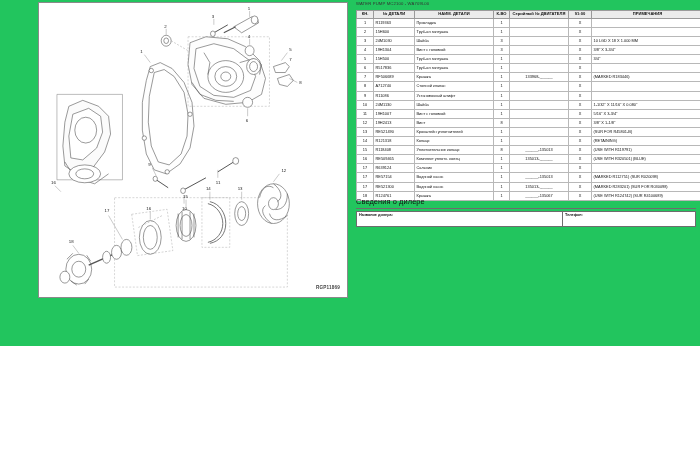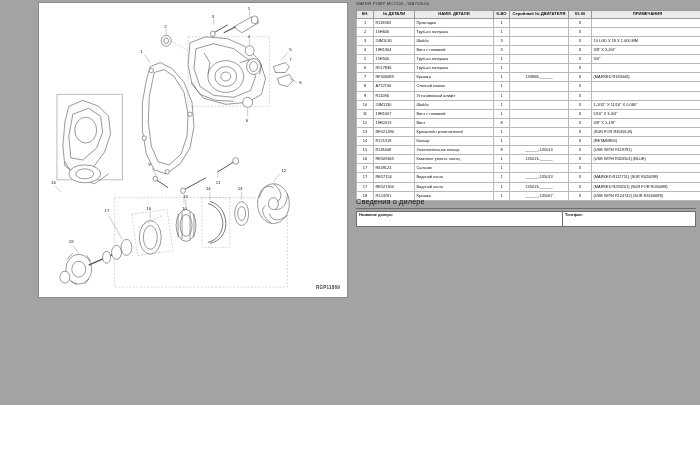--- a/index.html
+++ b/index.html
@@ -1,21 +1,21 @@
 <!DOCTYPE html>
 <html><head>
 <meta charset="utf-8">
 <style>
   html,body{margin:0;padding:0;}
   body{
     width:700px;height:465px;background:#ffffff;
     font-family:"Liberation Sans",sans-serif;color:#000;
     position:relative;overflow:hidden;
   }
-  .page{position:absolute;left:0;top:0;width:700px;height:405px;background:#a3a3a3;}
+  .page{position:absolute;left:0;top:0;width:700px;height:346px;background:#22c55e;}
 
   
   .illus-panel{
     position:absolute;left:38px;top:2px;width:310px;height:296px;
     border:1px solid #8a8a8a;background:#fff;box-sizing:border-box;
   }
   .illus-svg{position:absolute;left:0;top:0;width:100%;height:100%;}
   .drawing-code{
     position:absolute;right:7px;bottom:7px;font-size:4.6px;
     letter-spacing:.2px;font-weight:bold;color:#444;

